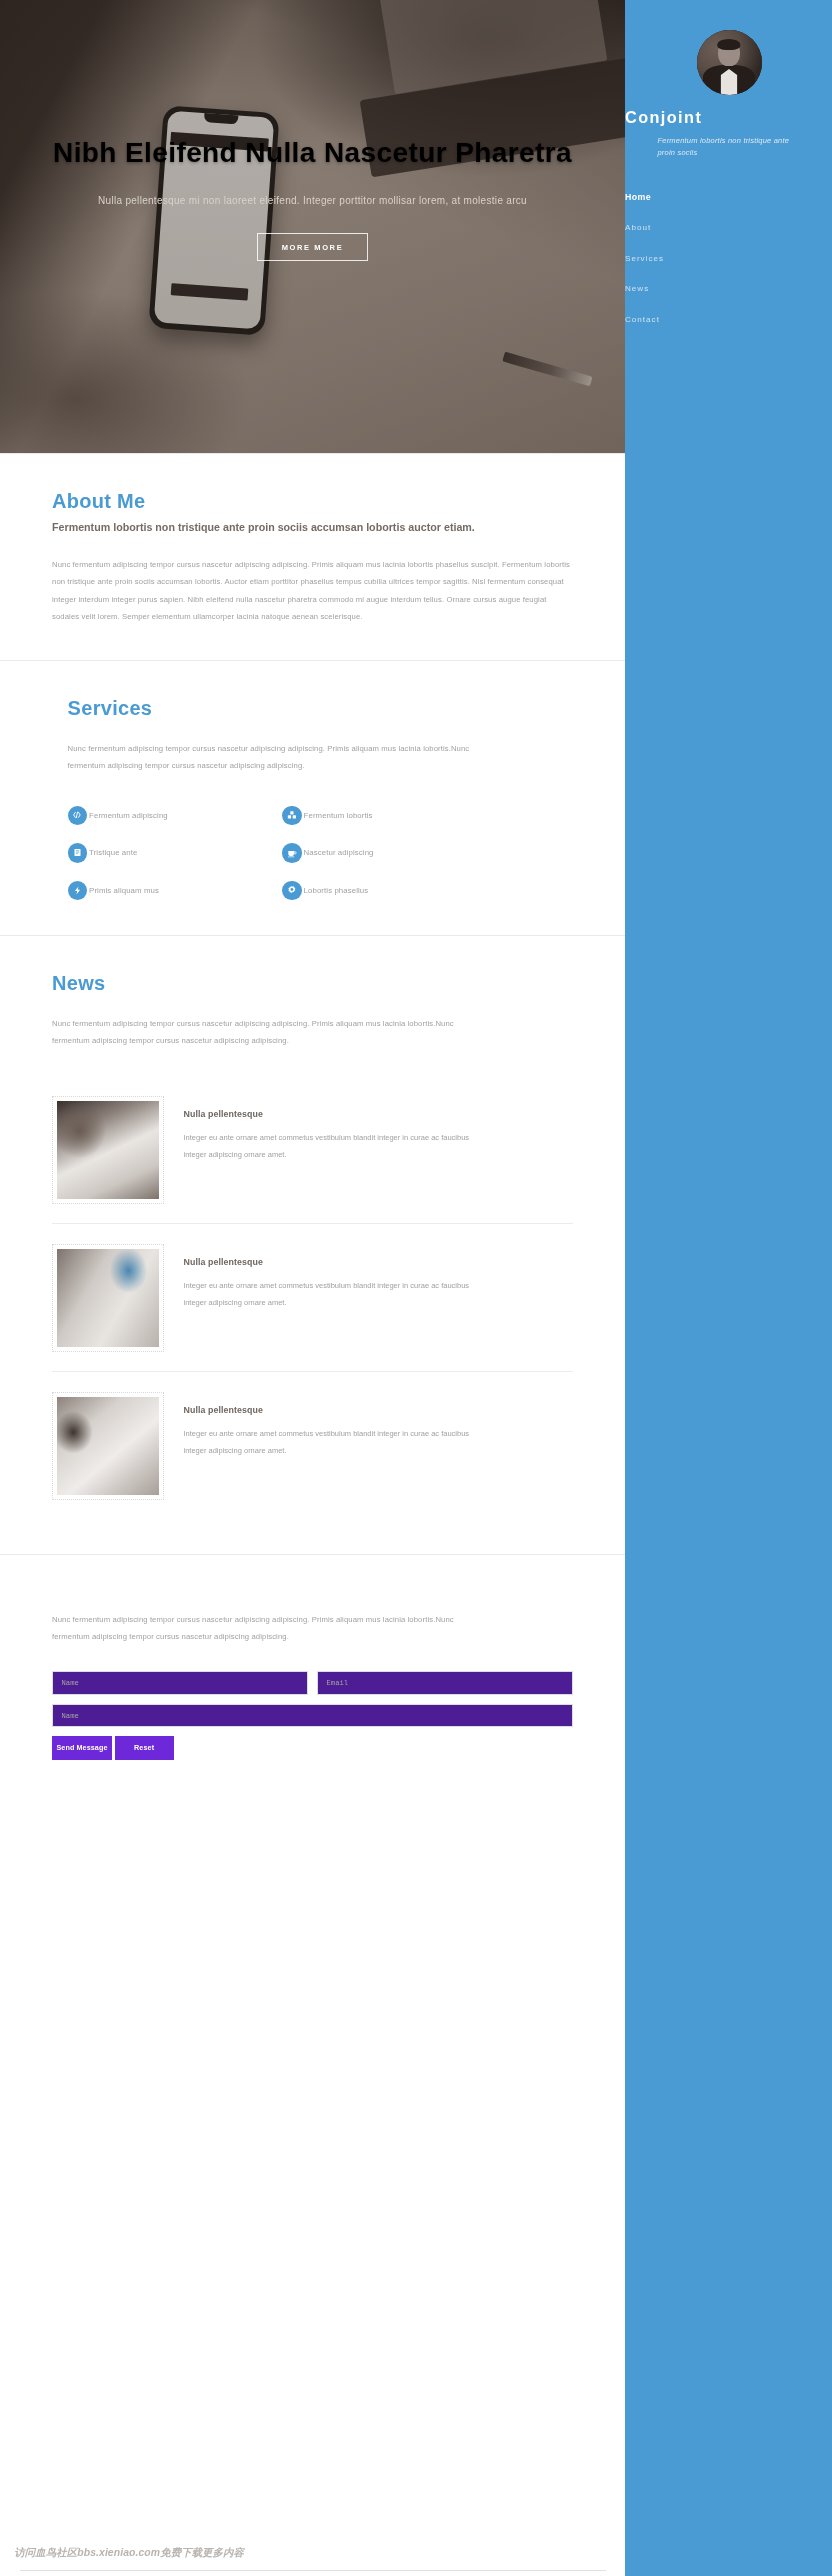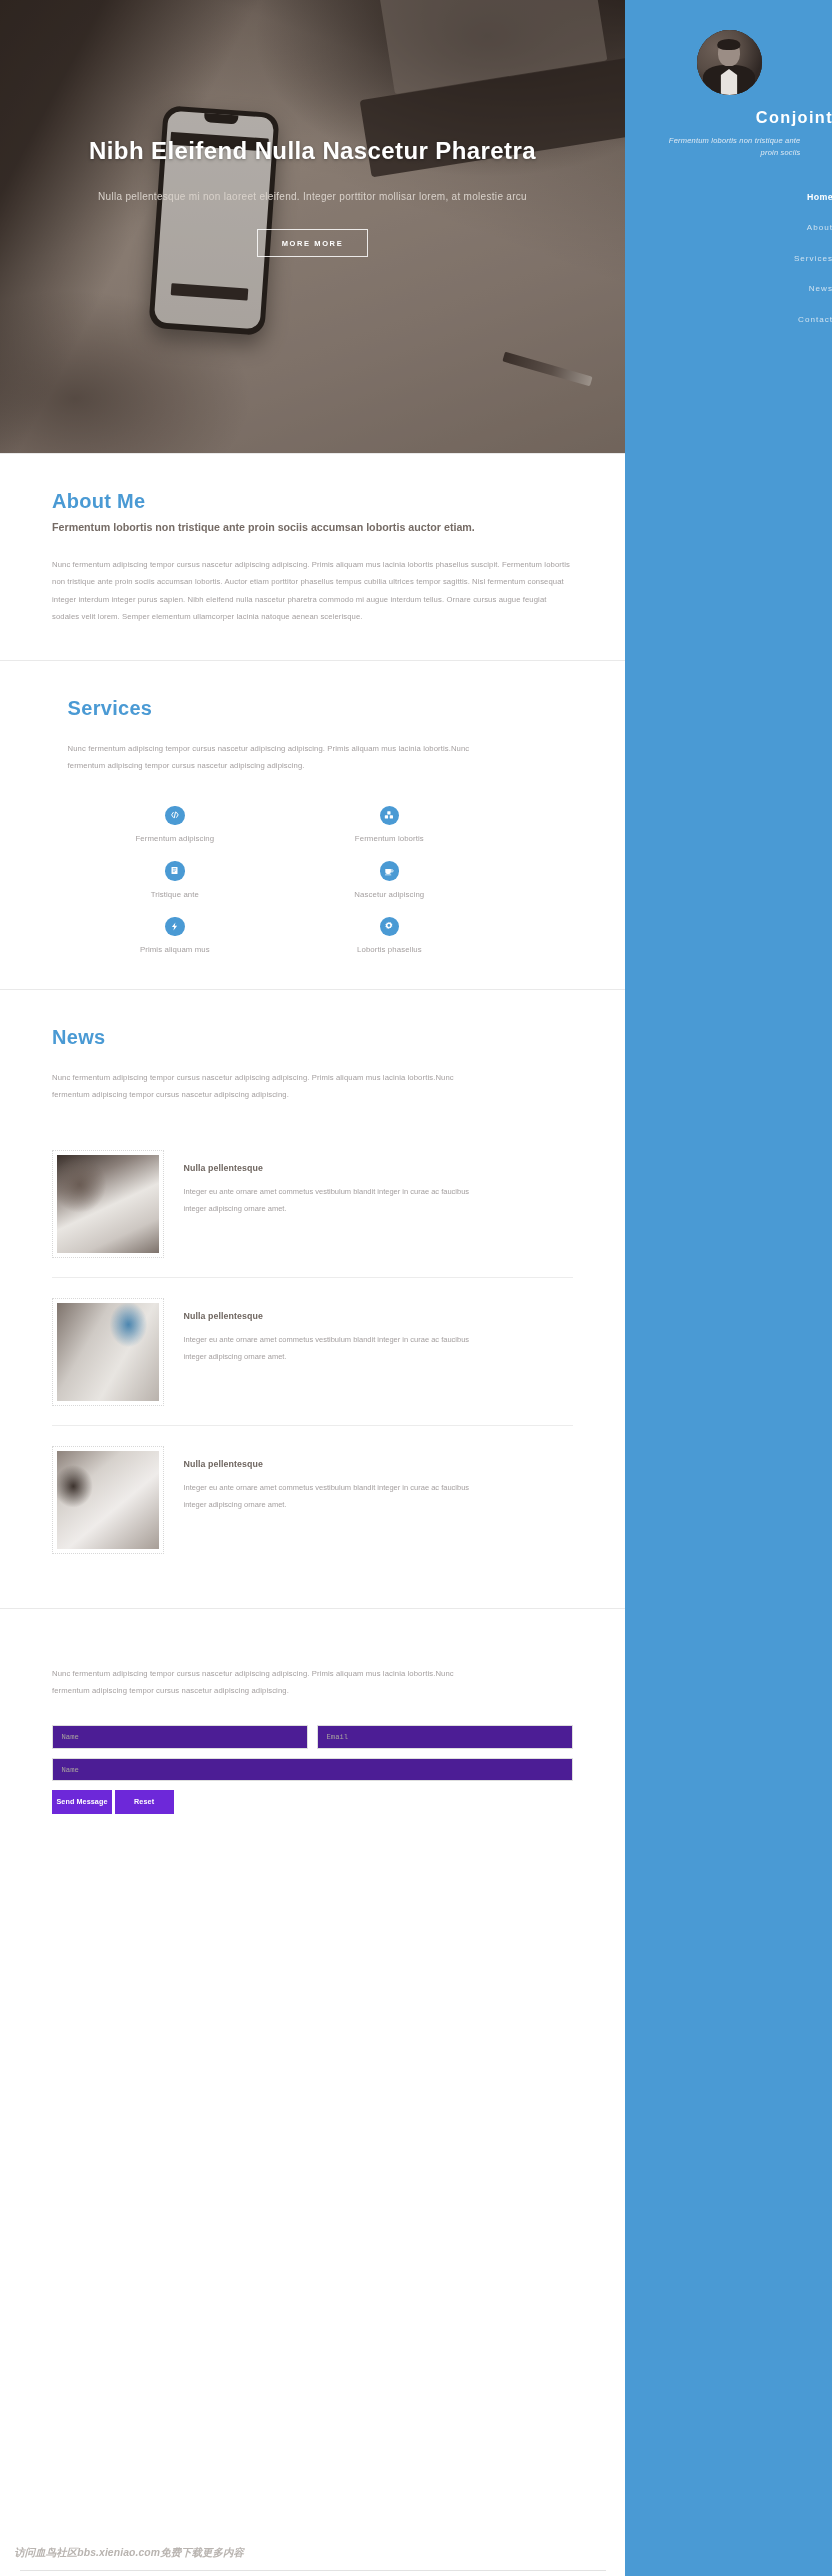--- a/index.html
+++ b/index.html
@@ -9,21 +9,21 @@
     font-family: "Liberation Sans", sans-serif;
   }
   body { position: relative; width: 833px; height: 2576px; overflow: hidden; }
 
   
   .sidebar {
     position: absolute;
     top: 0; left: 625px;
     width: 208px; height: 2576px;
     background: #4a9ad4;
-    text-align: right;
+    text-align: left;
     padding-top: 30px;
   }
   .avatar {
     width: 65px; height: 65px;
     border-radius: 50%;
     margin: 0 auto;
     overflow: hidden;
     position: relative;
     background: #3c322e;
   }
@@ -181,22 +181,22 @@
     border-radius: 2px;
   }
   .hero-overlay { position: absolute; inset: 0; background: rgba(52,42,37,.33); }
   .hero-content {
     position: absolute;
     left: 0; right: 0; top: 137px;
     text-align: center;
     padding: 0 46px;
   }
   .hero-title {
-    color: #ffffff;
-    font-size: 24px;
+    color: #000000;
+    font-size: 28px;
     font-weight: bold;
     letter-spacing: 0.4px;
     text-shadow: 0 0.7px 3.3px rgba(0,0,0,.35);
   }
   .hero-sub {
     margin: 21px auto 0;
     max-width: 468px;
     color: #d9d2cb;
     font-size: 10px;
     line-height: 2.1;
@@ -244,21 +244,21 @@
 
   
   .services-inner { padding-left: 15.6px; }
   .svc-grid {
     margin-top: 31px;
     display: grid;
     grid-template-columns: 1fr 1fr;
     gap: 18px 0;
     max-width: 429px;
   }
-  .svc-item { display: flex; align-items: center; gap: 9px; cursor: pointer; flex-direction: column; }
+  .svc-item { display: flex; align-items: center; gap: 2px; cursor: pointer; }
   .svc-icon {
     width: 19.5px; height: 19.5px;
     border-radius: 50%;
     background: #4a9ad4;
     display: flex;
     align-items: center;
     justify-content: center;
     flex: 0 0 19.5px;
   }
   .svc-icon svg { display: block; }

